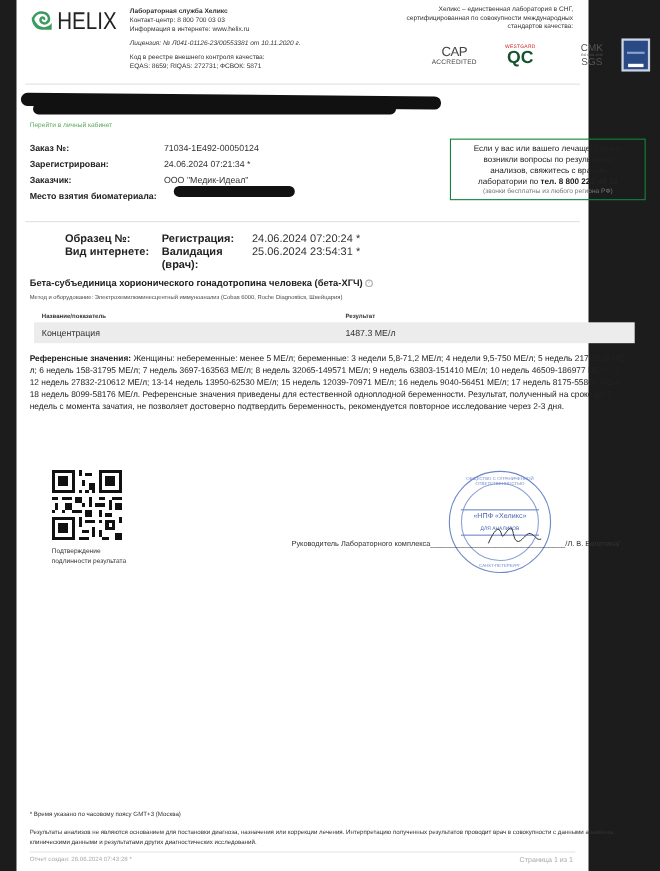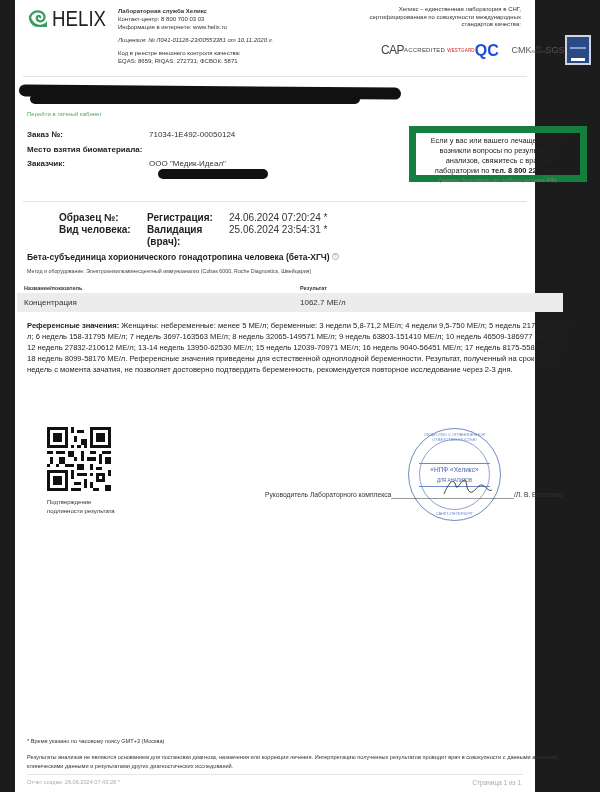--- a/index.html
+++ b/index.html
@@ -8,59 +8,59 @@
   .page { position: absolute; left: 15px; top: 0; width: 520px; height: 792px; background: #fff; }
 
   .hdr-logo { position: absolute; left: 12px; top: 6px; display: flex; align-items: center; }
   .logo-mark { width: 22px; height: 20px; position: relative; }
   .logo-text { font-family: "Liberation Sans", sans-serif; font-size: 22px; letter-spacing: 0px; color: #222; margin-left: 3px; transform: scaleX(0.85); transform-origin: left; }
   .hdr-info { position: absolute; left: 103px; top: 7px; font-size: 6px; line-height: 8px; color: #333; }
   .hdr-info .b { font-weight: bold; }
   .hdr-info .gap { height: 5px; }
   .hdr-right { position: absolute; right: 14px; top: 6px; width: 200px; text-align: right; font-size: 6px; line-height: 7.5px; color: #333; }
   .certs { position: absolute; left: 369px; top: 35px; display: flex; align-items: center; gap: 12px; }
-  .cert { display: flex; flex-direction: row; align-items: center; justify-content: center; }
+  .cert { display: flex; flex-direction: column; align-items: center; justify-content: center; }
   .cap { width: 58px; height: 26px; font-size: 11px; color: #444; position: relative; }
   .cap .t1 { font-size: 12px; letter-spacing: -0.5px; font-family: "Liberation Sans", sans-serif; }
   .cap .t2 { font-size: 6px; letter-spacing: 0.2px; }
   .qc { width: 38px; }
   .qc .ws { font-size: 4.5px; color: #c22; letter-spacing: 0.2px; }
-  .qc .q { font-size: 16px; font-weight: bold; color: #1d4ed8; line-height: 15px; }
+  .qc .q { font-size: 16px; font-weight: bold; color: #14532d; line-height: 15px; }
   .sgs { width: 30px; font-size: 9px; color: #555; line-height: 9px; text-align: center; margin-left: 19px; }
   .sgs .s2 { font-size: 3px; line-height: 4px; }
   .gs { width: 26px; height: 30px; background: #2a4a86; border: 2px solid #cfd5e0; position: relative; }
   .gs .l { position: absolute; left: 3px; right: 3px; top: 10px; height: 2px; background: #8aa0d0; }
   .gs .l2 { position: absolute; left: 4px; right: 4px; bottom: 2px; height: 3px; background: #fff; }
 
   .rule { position: absolute; left: 8px; right: 8px; height: 1px; background: #e2e2e2; }
 
   .redact { position: absolute; background: #111; border-radius: 8px; }
   .cabinet-link { position: absolute; left: 12px; top: 111px; font-size: 6px; color: #5aab5a; }
 
   .order { position: absolute; left: 12px; top: 128px; font-size: 8px; line-height: 14.5px; }
   .order .row { display: flex; }
   .order .k { width: 122px; font-weight: bold; color: #222; }
   .order .v { color: #333; }
 
-  .callout { position: absolute; left: 394px; top: 126px; width: 178px; height: 56px; border: 7px solid #15803d; text-align: center; font-size: 7.4px; line-height: 10px; padding-top: 3px; color: #222; }
+  .callout { position: absolute; left: 394px; top: 126px; width: 178px; height: 56px; border: 1px solid #15803d; text-align: center; font-size: 7.4px; line-height: 10px; padding-top: 3px; color: #222; }
   .callout .b { font-weight: bold; }
   .callout .small { font-size: 6px; color: #777; line-height: 9px; }
 
   .sample { position: absolute; left: 12px; top: 212px; width: 540px; font-size: 10px; line-height: 12px; margin-left: 32px; }
   .sample .row { display: flex; }
   .sample .k { width: 88px; font-weight: bold; }
   .sample .v { width: 245px; color: #333; }
   .sample .k2 { width: 82px; font-weight: bold; }
   .sample .v2 { color: #333; }
 
   .test-title { position: absolute; left: 12px; top: 252px; font-size: 8.5px; font-weight: bold; color: #222; }
   .help-icon { display: inline-block; width: 7px; height: 7px; border: 1px solid #aaa; border-radius: 50%; font-size: 5px; line-height: 5px; text-align: center; color: #aaa; font-weight: normal; vertical-align: 2px; margin-left: 2px; }
   .method { position: absolute; left: 12px; top: 268px; font-size: 5.3px; color: #444; }
 
-  .res-table { position: absolute; left: 2px; top: 283px; width: 546px; }
+  .res-table { position: absolute; left: 16px; top: 283px; width: 546px; }
   .res-head { display: flex; font-size: 5.5px; font-weight: bold; height: 10px; line-height: 10px; padding-left: 7px; color: #333; }
   .res-row { display: flex; background: #ececec; height: 19px; line-height: 19px; font-size: 8px; padding-left: 7px; color: #333; }
   .col1 { width: 276px; }
 
   .refs { position: absolute; left: 12px; top: 320px; width: 546px; font-size: 7.6px; line-height: 11px; color: #222; }
   .refs .b { font-weight: bold; }
 
   .qr { position: absolute; left: 32px; top: 427px; width: 64px; height: 64px; }
   .qr-caption { position: absolute; left: 32px; top: 498px; font-size: 6px; line-height: 9px; color: #333; }
 
@@ -137,26 +137,30 @@
   <div class="redact" style="left:15px; top:94px; width:330px; height:10px;"></div>
 
   <a class="cabinet-link">Перейти в личный кабинет</a>
 
   <div class="order">
     <div class="row">
       <span class="k">Заказ №:</span>
       <span class="v">71034-1E492-00050124</span>
     </div>
     <div class="row">
+      <span class="k">Зарегистрирован:</span>
+      <span class="v">24.06.2024 07:21:34 *</span>
+    </div>
+    <div class="row">
+      <span class="k">Заказчик:</span>
+      <span class="v">ООО "Медик-Идеал"</span>
+    </div>
+    <div class="row">
       <span class="k">Место взятия биоматериала:</span>
       <span class="v"></span>
-    </div>
-    <div class="row">
-      <span class="k">Заказчик:</span>
-      <span class="v">ООО "Медик-Идеал"</span>
     </div>
   </div>
   <div class="redact" style="left:143px; top:169px; width:110px; height:10px;"></div>
 
   <div class="callout">
     <div>Если у вас или вашего лечащего врача</div>
     <div>возникли вопросы по результатам</div>
     <div>анализов, свяжитесь с врачом</div>
     <div><span>лаборатории по </span><span class="b">тел. 8 800 222 48 38</span></div>
     <div class="small">(звонки бесплатны из любого региона РФ)</div>
@@ -164,39 +168,39 @@
 
   <div class="rule" style="top:201px;"></div>
 
   <div class="sample">
     <div class="row">
       <span class="k">Образец №:</span>
       <span class="k2">Регистрация:</span>
       <span class="v2">24.06.2024 07:20:24 *</span>
     </div>
     <div class="row">
-      <span class="k">Вид человека:</span>
+      <span class="k">Вид интернете:</span>
       <span class="k2">Валидация (врач):</span>
       <span class="v2">25.06.2024 23:54:31 *</span>
     </div>
   </div>
 
   <div class="test-title">
     <span>Бета-субъединица хорионического гонадотропина человека (бета-ХГЧ)</span><span class="help-icon">?</span>
   </div>
   <div class="method">Метод и оборудование: Электрохемилюминесцентный иммуноанализ (Cobas 6000, Roche Diagnostics, Швейцария)</div>
 
   <div class="res-table">
     <div class="res-head">
       <span class="col1">Название/показатель</span>
       <span>Результат</span>
     </div>
     <div class="res-row">
       <span class="col1">Концентрация</span>
-      <span>1062.7 МЕ/л</span>
+      <span>1487.3 МЕ/л</span>
     </div>
   </div>
 
   <div class="refs">
     <span class="b">Референсные значения:</span><span> Женщины: небеременные: менее 5 МЕ/л; беременные: 3 недели 5,8-71,2 МЕ/л; 4 недели 9,5-750 МЕ/л; 5 недель 217-7138 МЕ/л; 6 недель 158-31795 МЕ/л; 7 недель 3697-163563 МЕ/л; 8 недель 32065-149571 МЕ/л; 9 недель 63803-151410 МЕ/л; 10 недель 46509-186977 МЕ/л; 11-12 недель 27832-210612 МЕ/л; 13-14 недель 13950-62530 МЕ/л; 15 недель 12039-70971 МЕ/л; 16 недель 9040-56451 МЕ/л; 17 недель 8175-55868 МЕ/л; 18 недель 8099-58176 МЕ/л. Референсные значения приведены для естественной одноплодной беременности. Результат, полученный на сроке до 3 недель с момента зачатия, не позволяет достоверно подтвердить беременность, рекомендуется повторное исследование через 2-3 дня.</span>
   </div>
 
   <svg class="qr" viewBox="0 0 21 21" shape-rendering="crispEdges">
     <rect width="21" height="21" fill="#fff"></rect>
     <g fill="#111">

